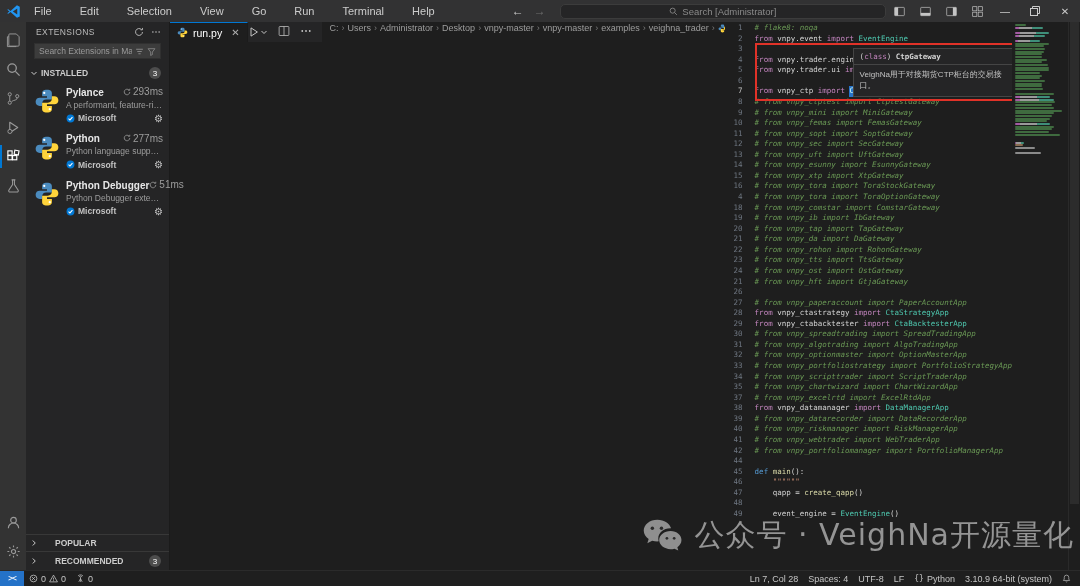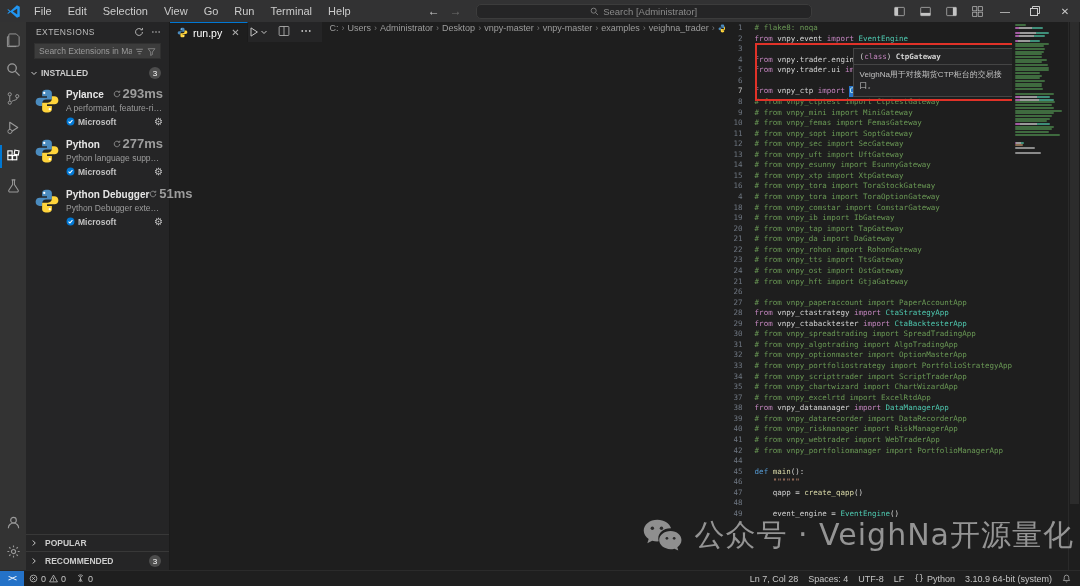--- a/index.html
+++ b/index.html
@@ -3,21 +3,21 @@
 <meta charset="utf-8">
 <style>
   * { margin:0; padding:0; box-sizing:border-box; }
   html,body { width:1080px; height:586px; overflow:hidden; background:#1e1e1e;
     font-family:"Liberation Sans", sans-serif; color:#cccccc; }
   body { position:relative; font-size:11px; }
 
   
   .titlebar { height:22px; background:#323233; display:flex; align-items:center; padding-left:6px; }
   .vsc-logo { width:15px; height:15px; margin-right:6px; flex:0 0 auto; }
-  .menus { display:flex; gap:2px;justify-content:space-between; }
+  .menus { display:flex; gap:14px;justify-content:space-between; }
   .menu-item { padding:2px 7px; font-size:11px; color:#cccccc; border-radius:4px; cursor:default; }
   .nav-arrows { display:flex; gap:10px; margin-left:70px; color:#cccccc; font-size:12px; }
   .nav-arrows .dim { color:#6d6d6d; }
   .searchbox { width:336px; height:15px; margin-left:14px; background:#252526; border:1px solid #3c3c3c;
     border-radius:5px; display:flex; align-items:center; justify-content:center; gap:4px;
     color:#8a8a8a; font-size:9.5px; }
   .tb-right { margin-left:auto; display:flex; align-items:center; height:100%; }
   .tb-ico { width:26px; height:100%; display:flex; align-items:center; justify-content:center; color:#c5c5c5; }
   .tb-ico svg { width:11px; height:11px; }
   .win-btn { width:30px; height:100%; display:flex; align-items:center; justify-content:center; font-size:10px; color:#cccccc; }
@@ -42,29 +42,29 @@
   .sb-search svg { width:9px; height:9px; flex:0 0 auto; }
   .sb-sect { display:flex; align-items:center; gap:3px; padding:2px 8px 3px 4px; font-size:8.5px; font-weight:bold; color:#cccccc; }
   .badge { margin-left:auto; min-width:12px; height:12px; border-radius:7px; background:#4d4d4d; color:#ffffff;
     font-size:8px; font-weight:normal; display:flex; align-items:center; justify-content:center; padding:0 3px; }
   .ext-list { }
   .ext-row { display:flex; padding:4px 6px 5px 8px; gap:6px; }
   .ext-row .logo { width:26px; height:26px; flex:0 0 auto; margin-top:2px; }
   .ext-info { flex:1; min-width:0; }
   .ext-line1 { display:flex; align-items:baseline; }
   .ext-name { font-size:10px; font-weight:bold; color:#e7e7e7; white-space:nowrap; }
-  .ext-time { margin-left:auto; font-size:13px; color:#9d9d9d; display:flex; align-items:center; gap:2px;font-weight:bold; }
+  .ext-time { margin-left:auto; font-size:10px; color:#9d9d9d; display:flex; align-items:center; gap:2px; }
   .ext-time svg { width:8px; height:8px; }
   .ext-desc { font-size:8.5px; color:#9d9d9d; white-space:nowrap; overflow:hidden; text-overflow:ellipsis; margin-top:2px; }
   .ext-line3 { display:flex; align-items:center; margin-top:3px; gap:3px; }
   .ext-pub { font-size:8.5px; font-weight:bold; color:#c2c2c2; }
   .ext-gear { margin-left:auto; color:#c5c5c5; font-size:10px; }
   .verified { width:9px; height:9px; }
   .sb-footer { margin-top:auto; }
-  .sb-foot-row { display:flex; align-items:center; gap:7px; border-top:1px solid #383838; padding:3px 8px 3px 4px;
+  .sb-foot-row { display:flex; align-items:center; gap:17px; border-top:1px solid #383838; padding:3px 8px 3px 4px;
     font-size:8.5px; font-weight:bold; color:#cccccc; }
 
   
   .editor { flex:1; display:flex; position:relative; min-width:0; }
   .tabbar { height:20px; background:#252526; display:flex; align-items:stretch; }
   .tab { background:#1e1e1e; display:flex; align-items:center; gap:5px; padding:0 7px; border-top:1px solid var(--accent);
     border-right:1px solid #1b1b1b; font-size:10.5px; color:#ffffff; }
   .tab svg { width:11px; height:11px; }
   .tab .close { color:#b0b0b0; font-size:10px; margin-left:4px; }
   .tab-actions { margin-left:auto; display:flex; align-items:center; gap:10px; padding-right:10px; color:#c5c5c5; }
@@ -73,21 +73,21 @@
   .breadcrumbs .chev { color:#7a7a7a; font-size:9px; padding:0 1px; }
   .breadcrumbs svg { width:9px; height:9px; margin-right:2px; }
   .bc-item { display:flex; align-items:center; }
 
   .code-wrap { flex:1; position:relative; display:flex; min-height:0; }
   .code-scroll { flex:1; padding-top:1px; position:relative; overflow:hidden; }
   .code-line { display:flex; height:10.57px; line-height:10.57px;
     font-family:"DejaVu Sans Mono", monospace; font-size:7.5px; white-space:pre; }
   .gutter { width:30px; flex:0 0 auto; text-align:right; color:#6e7681; padding-right:12px; font-size:7.5px; }
   .code-line.active .gutter { color:#c6c6c6; }
-  .tk-c { color:var(--c-comment); } .tk-k { color:var(--c-keyword); } .tk-t { color:var(--c-type); }
+  .tk-c { color:var(--c-comment);font-style:italic; } .tk-k { color:var(--c-keyword); } .tk-t { color:var(--c-type); }
   .tk-f { color:var(--c-func); }    .tk-d { color:var(--c-defkw); }   .tk-s { color:var(--c-string); }
   .tk-p { color:var(--c-plain); }
   .sel { background:var(--c-sel); color:#d7fff4; }
 
   .hover-tip { position:absolute; left:128px; top:26px; width:168px; background:#252526; border:1px solid #454545;
     z-index:5; }
   .tip-row1 { font-family:"DejaVu Sans Mono", monospace; font-size:7.5px; padding:3px 6px; border-bottom:1px solid #454545; color:#d4d4d4; }
   .tip-row1 .kwc { color:var(--c-keyword); }
   .tip-row1 .cls { color:#d4d4d4; font-weight:bold; }
   .tip-row2 { font-size:8px; padding:4px 6px 5px 6px; color:#c3c3c3; }

